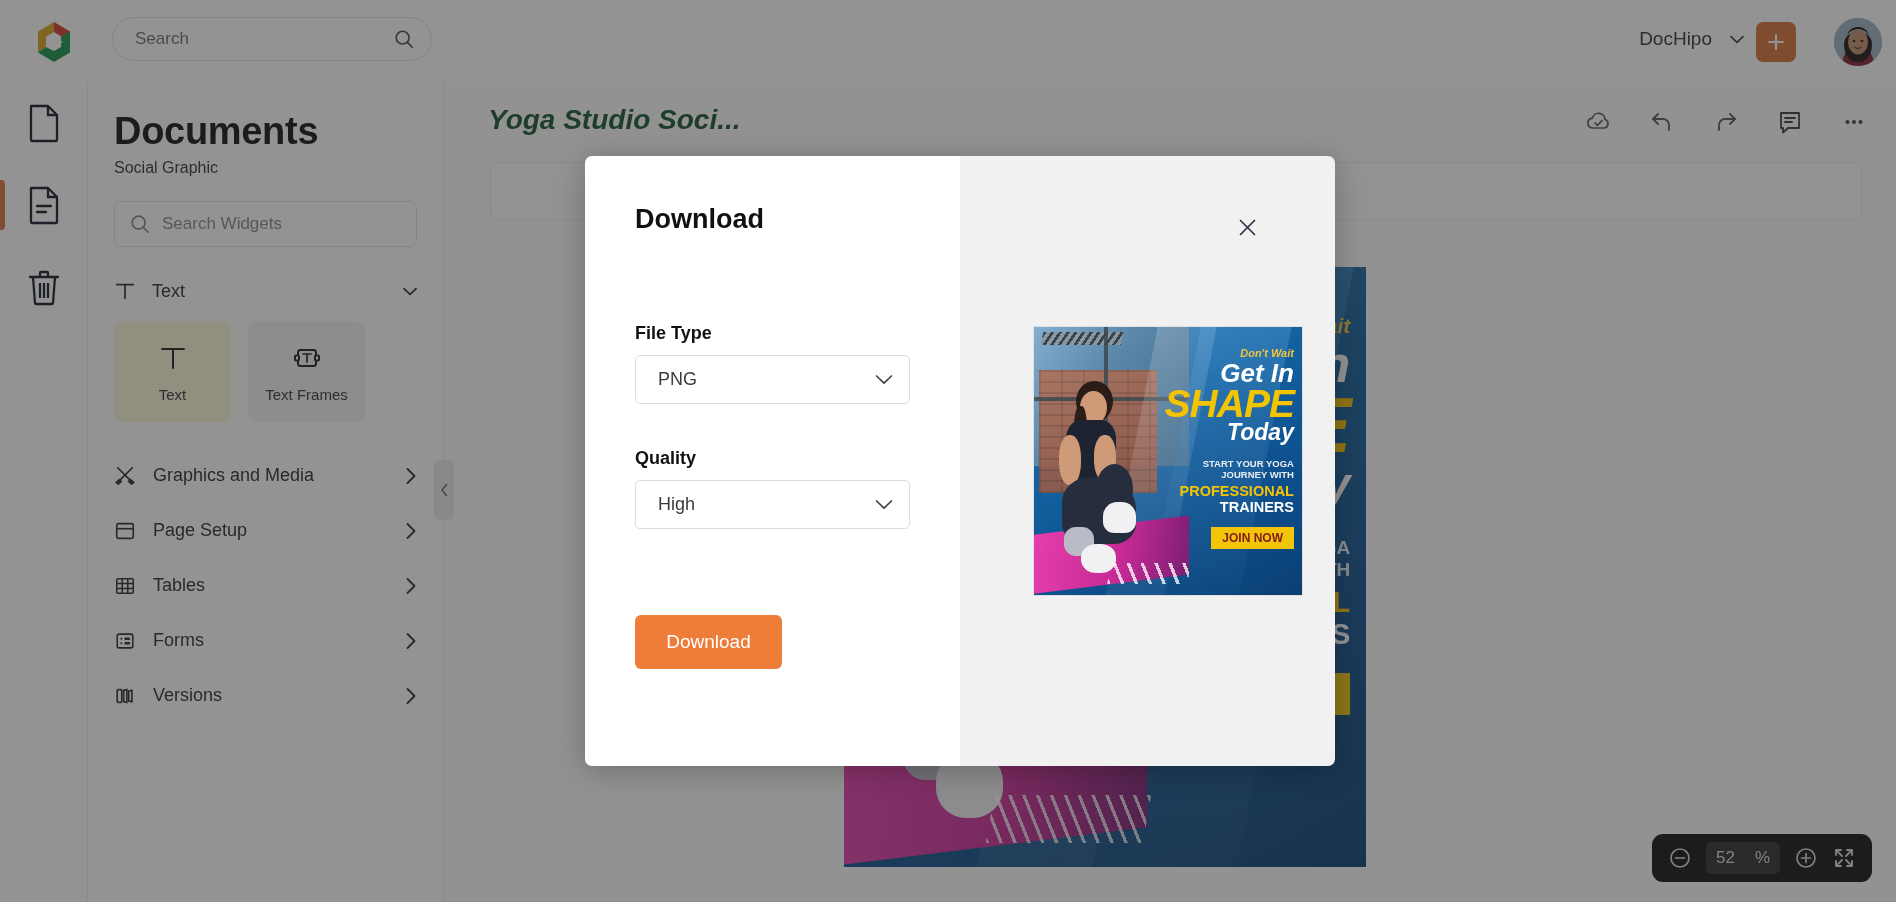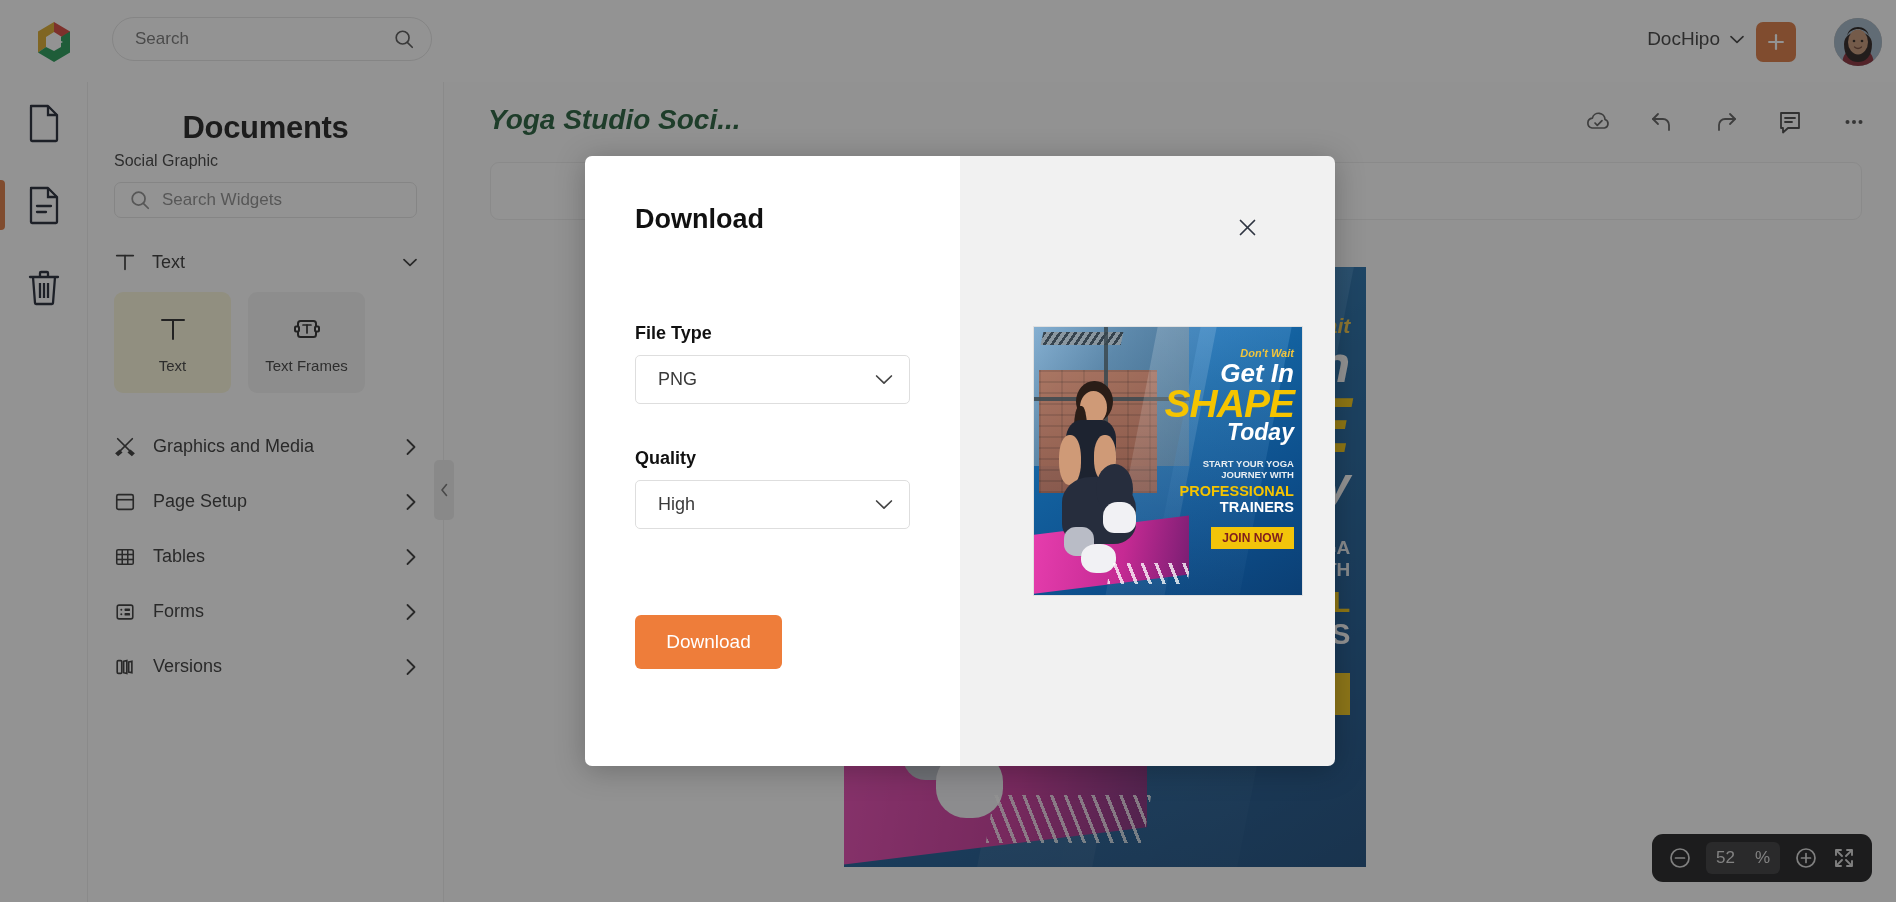--- a/index.html
+++ b/index.html
@@ -22,21 +22,21 @@
   .search-box {
     position:absolute; left:104px; top:17px; width:320px; height:44px;
     border:1px solid #e2e2e2; border-radius:23px;
     display:flex; align-items:center; padding:0 16px 0 22px; background:#fff;
   }
   .search-box .sv { flex:1; font-size:17px; color:#6d6d6d; }
   .mag { width:22px; height:22px; }
 
   .account {
     position:absolute; right:160px; top:22px; height:34px;
-    display:flex; align-items:center; gap:10px; cursor:pointer;
+    display:flex; align-items:center; gap:18px; cursor:pointer;
   }
   .account .nm { font-size:19px; color:#333; }
   .chev-sm { width:14px; height:9px; }
 
   .plus-btn {
     position:absolute; right:108px; top:22px; width:40px; height:40px;
     background:#d87036; border-radius:7px; display:flex; align-items:center; justify-content:center;
   }
   .plus-btn svg { width:22px; height:22px; }
 
@@ -59,24 +59,24 @@
     content:""; position:absolute; left:0; top:16px; width:5px; height:50px;
     background:#d87036; border-radius:0 4px 4px 0;
   }
   .rail-item svg { width:34px; height:40px; }
 
   
   .panel {
     position:absolute; left:88px; top:82px; width:356px; height:820px;
     background:#ffffff; border-right:1px solid #ececec; padding:0 26px;
   }
-  .panel h1 { font-size:31px; font-weight:bold; color:#111; margin-top:28px; letter-spacing:-.3px;text-align:center;}
+  .panel h1 { font-size:38px; font-weight:bold; color:#111; margin-top:28px; letter-spacing:-.3px;}
   .panel .sub { font-size:16px; color:#333; margin-top:6px; }
   .widget-search {
-    margin-top:12px; height:36px; border:1px solid #e2e2e2; border-radius:7px;
+    margin-top:24px; height:46px; border:1px solid #e2e2e2; border-radius:7px;
     display:flex; align-items:center; gap:11px; padding:0 14px; background:#fff;
   }
   .widget-search .wsv { font-size:17px; color:#868686; }
 
   .sec-head {
     margin-top:22px; height:44px; display:flex; align-items:center; gap:16px; cursor:pointer;
   }
   .sec-head .lbl { flex:1; font-size:18px; color:#2b2b2b; }
   .ic20 { width:22px; height:22px; flex:none; }
 

